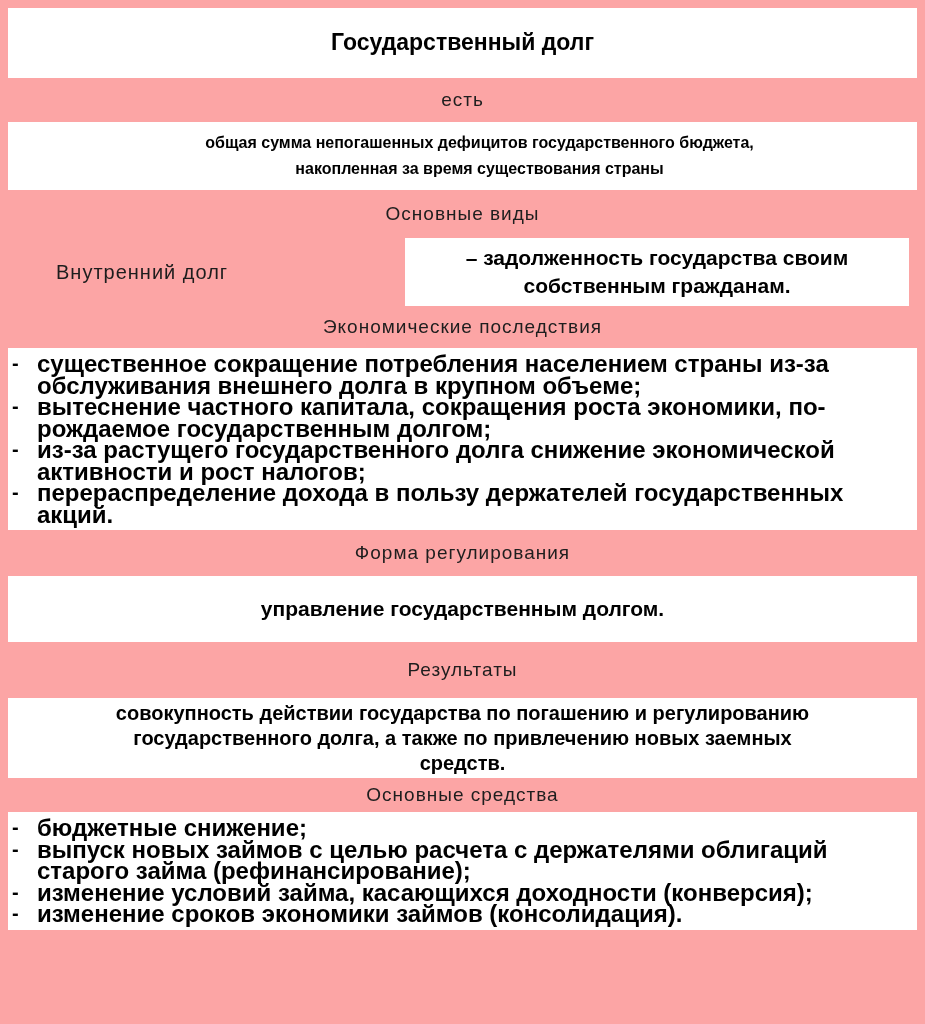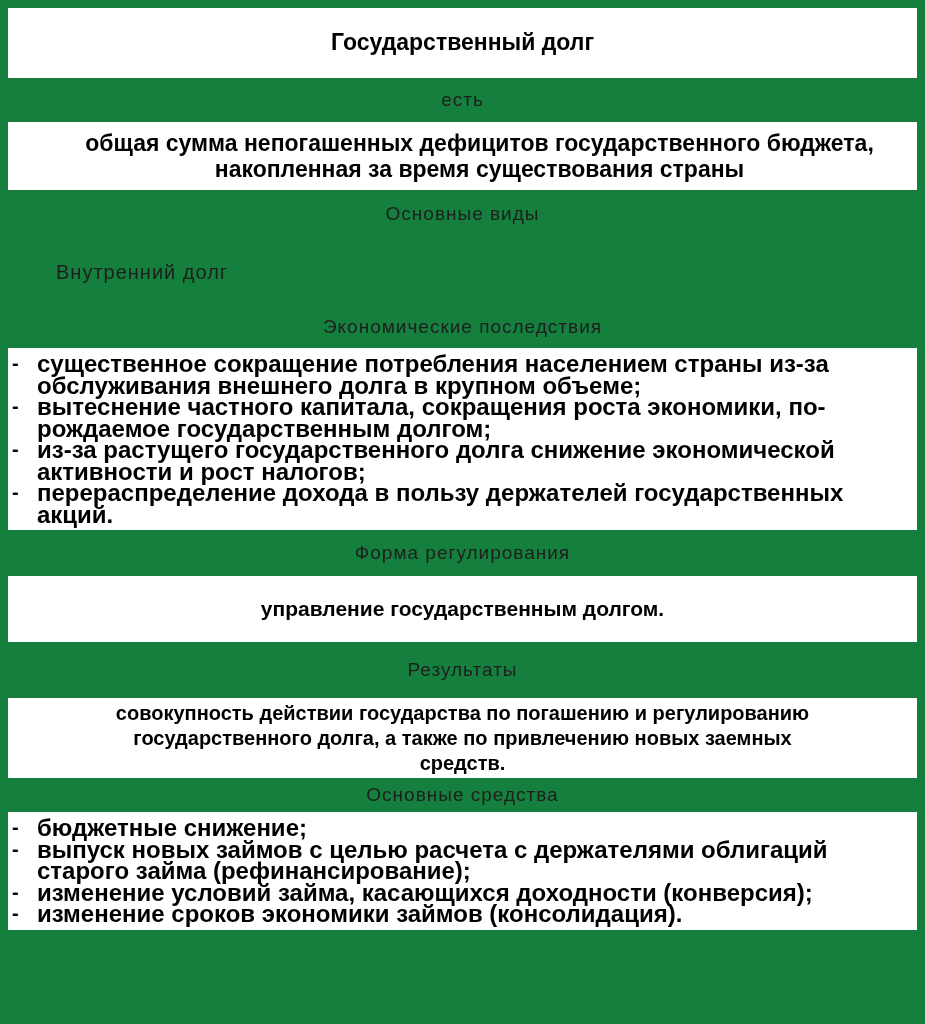--- a/index.html
+++ b/index.html
@@ -1,20 +1,20 @@
 <!DOCTYPE html>
 <html lang="ru"><head>
 <meta charset="utf-8">
 <style>
   html, body { margin: 0; padding: 0; background: #000; }
   .page {
     position: relative;
     width: 925px;
     height: 1024px;
-    background: #15803d;
+    background: #fca5a5;
     box-sizing: border-box;
     padding: 8px;
     font-family: "Liberation Sans", sans-serif;
     color: #000;
     overflow: hidden;
   }
   .whitebox {
     background: #fff;
     box-sizing: border-box;
     display: flex;
@@ -37,21 +37,21 @@
     letter-spacing: 1px;
   }
   .band-connector   { height: 44px; }
   .band-types       { height: 48px; }
   .band-conseq      { height: 42px; }
   .band-regulation  { height: 46px; }
   .band-results     { height: 56px; }
   .band-means       { height: 34px; }
 
   .definition-box { height: 68px; }
-  .definition-box .txt { font-size: 23px; font-weight: bold; line-height: 26px; padding-left: 34px; }
+  .definition-box .txt { font-size: 16px; font-weight: bold; line-height: 26px; padding-left: 34px; }
 
   .type-row { display: flex; height: 68px; }
   .type-row + .type-row { margin-top: 34px; }
   .type-label {
     flex: 0 0 397px;
     display: flex;
     align-items: center;
     padding-left: 48px;
     box-sizing: border-box;
     color: #1d1d1d;              
@@ -108,20 +108,24 @@
     <div class="txt pre">общая сумма непогашенных дефицитов государственного бюджета,
 накопленная за время существования страны</div>
   </div>
 
   <div class="band band-types">
     <span>Основные виды</span>
   </div>
 
   <div class="type-row">
     <div class="type-label">Внутренний долг</div>
+    <div class="whitebox type-box centered">
+      <div class="txt pre">– задолженность государства своим
+собственным гражданам.</div>
+    </div>
   </div>
 
 
   <div class="band band-conseq">
     <span>Экономические последствия</span>
   </div>
 
   <div class="whitebox list-box conseq-box">
 
       <div class="list-item">

